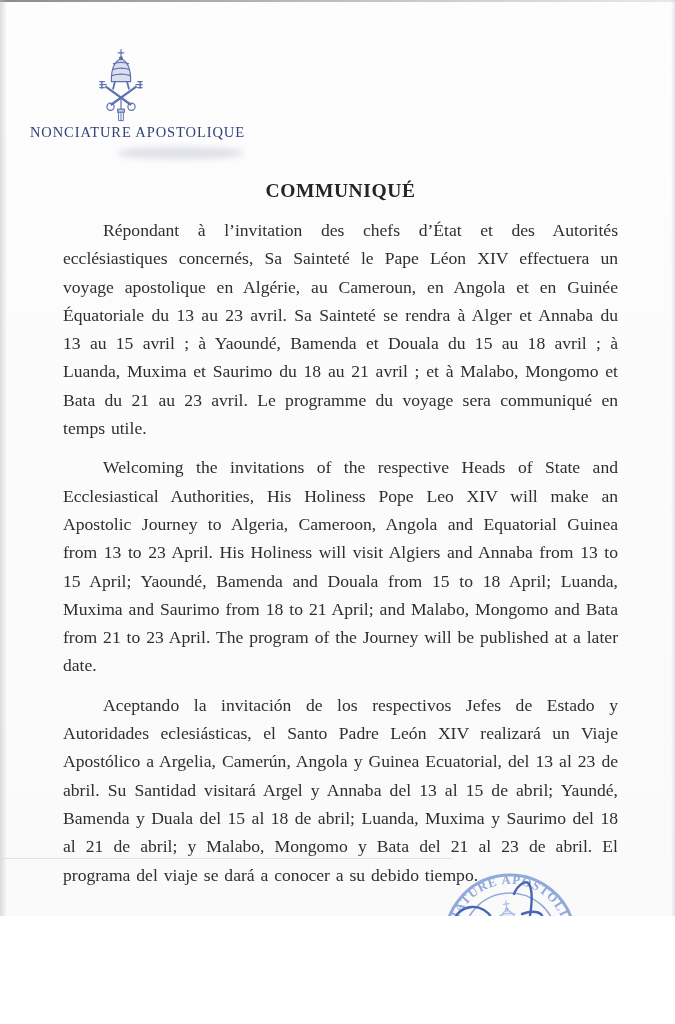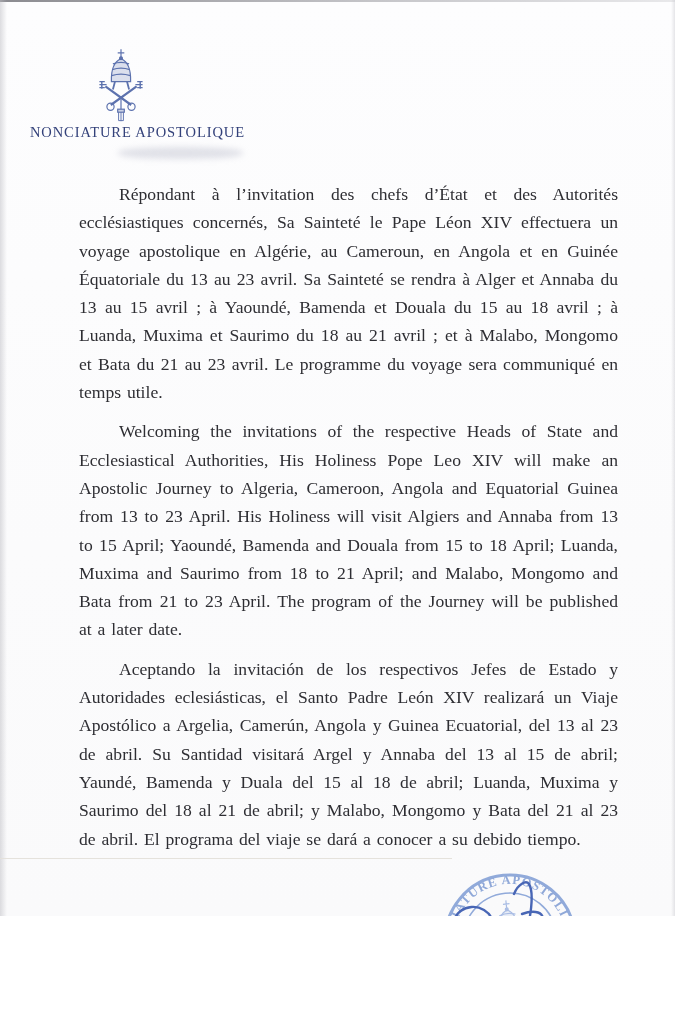--- a/index.html
+++ b/index.html
@@ -22,21 +22,21 @@
     background:rgba(150,156,175,.28); border-radius:45%; filter:blur(3px); }
 
   
   .crest { position:absolute; left:91px; top:44px; width:60px; height:86px; color:#5067a8; opacity:.92; filter:blur(.2px); }
   .letterhead-title { position:absolute; left:30px; top:124px; font-size:14.5px; letter-spacing:.9px;
     color:#33417a; font-weight:400; white-space:nowrap; }
 
   
   .doc-body { position:absolute; left:63px; top:180px; width:555px; color:#2e2e33; }
   .doc-title { margin:0 0 14px 0; text-align:center; font-size:19.5px; font-weight:700; letter-spacing:.6px; color:#24242a; }
-  .para { margin:0 0 11px 16px; font-size:17.6px; line-height:28.3px; text-align:justify;
+  .para { margin:0 0 11px 0; font-size:17.6px; line-height:28.3px; text-align:justify;
     text-indent:40px; word-spacing:1.5px; }
 
   
   .stamp { position:absolute; left:410px; top:840px; width:200px; height:200px; opacity:.93; filter:blur(.25px); }
   .stamp .ring { fill:none; stroke:#8aa5d8; }
   .stamp .arc-text { font-family:"Liberation Serif", serif; font-weight:700; font-size:12.5px;
     fill:#87a2d6; letter-spacing:1.1px; }
   .stamp .sig { fill:none; stroke:#3b5bb0; stroke-width:2.4; stroke-linecap:round; stroke-linejoin:round; }
 </style>
 </head>
@@ -68,20 +68,21 @@
   <div class="edge-left"></div>
   <div class="edge-right"></div>
 
   <svg class="crest" viewBox="0 0 100 130">
     <use href="#crest"></use>
   </svg>
   <div class="letterhead-title">NONCIATURE APOSTOLIQUE</div>
   <div class="smudge"></div>
 
   <main class="doc-body">
+    <h1 class="doc-title">COMMUNIQUÉ</h1>
     <p class="para" lang="fr">Répondant à l’invitation des chefs d’État et des Autorités ecclésiastiques concernés, Sa Sainteté le Pape Léon XIV effectuera un voyage apostolique en Algérie, au Cameroun, en Angola et en Guinée Équatoriale du 13 au 23 avril. Sa Sainteté se rendra à Alger et Annaba du 13 au 15 avril ; à Yaoundé, Bamenda et Douala du 15 au 18 avril ; à Luanda, Muxima et Saurimo du 18 au 21 avril ; et à Malabo, Mongomo et Bata du 21 au 23 avril. Le programme du voyage sera communiqué en temps utile.</p>
     <p class="para" lang="en">Welcoming the invitations of the respective Heads of State and Ecclesiastical Authorities, His Holiness Pope Leo XIV will make an Apostolic Journey to Algeria, Cameroon, Angola and Equatorial Guinea from 13 to 23 April. His Holiness will visit Algiers and Annaba from 13 to 15 April; Yaoundé, Bamenda and Douala from 15 to 18 April; Luanda, Muxima and Saurimo from 18 to 21 April; and Malabo, Mongomo and Bata from 21 to 23 April. The program of the Journey will be published at a later date.</p>
     <p class="para" lang="es">Aceptando la invitación de los respectivos Jefes de Estado y Autoridades eclesiásticas, el Santo Padre León XIV realizará un Viaje Apostólico a Argelia, Camerún, Angola y Guinea Ecuatorial, del 13 al 23 de abril. Su Santidad visitará Argel y Annaba del 13 al 15 de abril; Yaundé, Bamenda y Duala del 15 al 18 de abril; Luanda, Muxima y Saurimo del 18 al 21 de abril; y Malabo, Mongomo y Bata del 21 al 23 de abril. El programa del viaje se dará a conocer a su debido tiempo.</p>
   </main>
 
   <div class="fold fold-1"></div>
   <div class="fold fold-2"></div>
 
   <svg class="stamp" viewBox="0 0 200 200">
     <defs>

